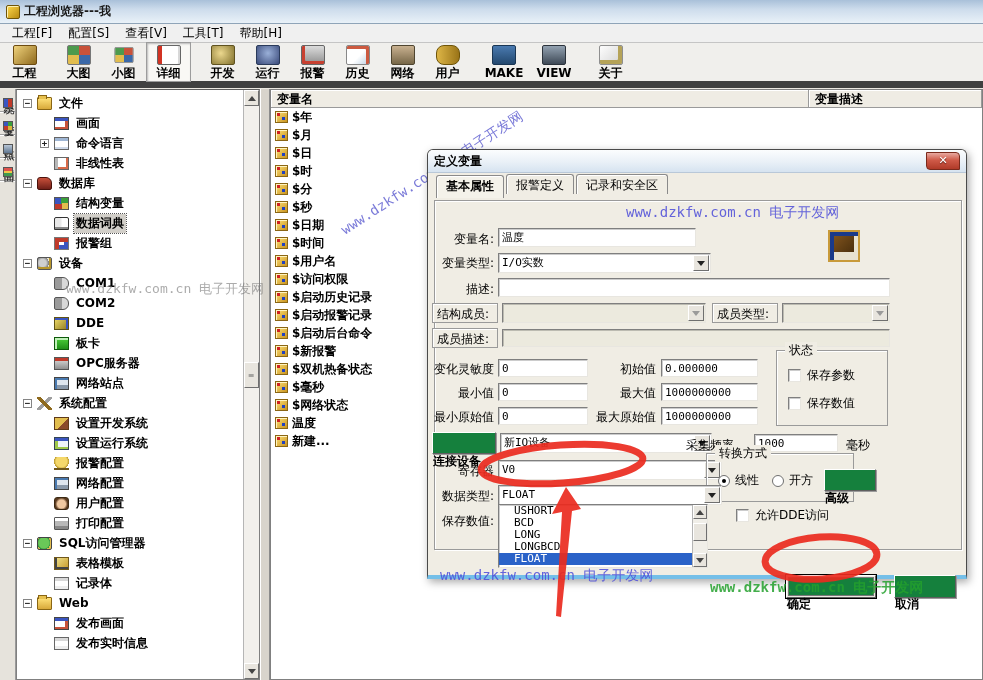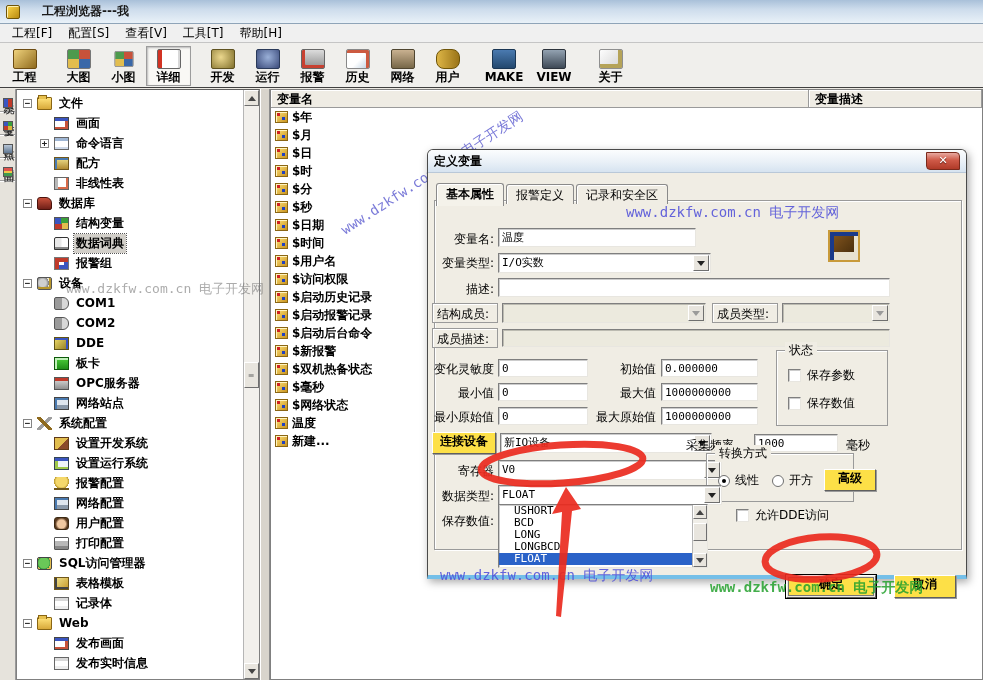--- a/index.html
+++ b/index.html
@@ -1,25 +1,25 @@
 <!DOCTYPE html>
 <html><head>
 <meta charset="utf-8">
 <style>
   *{margin:0;padding:0;box-sizing:border-box}
   html,body{width:983px;height:680px;overflow:hidden;font-family:"DejaVu Sans",sans-serif;font-size:12px;color:#000;background:#d4d0c8}
   #win{position:relative;width:983px;height:680px;background:#ece9e2}
 
   
-  #titlebar{height:24px;background:linear-gradient(180deg,#a9c0d9 0%,#cddcec 40%,#e9f1f8 100%);border-bottom:1px solid #8fa4b8;display:flex;align-items:center;padding-left:6px;gap:22px}
+  #titlebar{height:24px;background:linear-gradient(180deg,#a9c0d9 0%,#cddcec 40%,#e9f1f8 100%);border-bottom:1px solid #8fa4b8;display:flex;align-items:center;padding-left:6px;gap:4px}
   #title{font-weight:bold;color:#1a1a1a}
   .appicon{width:14px;height:14px;background:linear-gradient(135deg,#ffd84a,#b88a10);border:1px solid #6e5408;border-radius:2px;box-shadow:inset 1px 1px 0 #fff0b0}
   #menubar{height:19px;background:#f0f0f0;border-bottom:1px solid #c5c5c5;display:flex;align-items:center;padding-left:4px}
   .mitem{padding:1px 8px;cursor:default}
-  #toolbar{height:45px;background:#f0efec;border-bottom:1px solid #404040;display:flex;align-items:flex-end;padding:1px 2px}
+  #toolbar{height:45px;background:#f0efec;border-bottom:7px solid #404040;display:flex;align-items:center;padding:1px 2px}
   .titem{width:45px;display:flex;flex-direction:column;align-items:center;justify-content:flex-start;padding-top:2px;border:1px solid transparent}
   .titem .tlab{font-weight:bold;font-size:12px;line-height:16px;white-space:nowrap}
   .titem.pressed{background:#f9f8f5;border:1px solid #9c9c9c;box-shadow:inset 1px 1px 2px #b9b9b9}
   .titem.wide{width:50px}
   .titem.sep{width:9px;padding:0;border:none;position:relative}
   .titem.sep::before{content:"";position:absolute;left:4px;top:3px;bottom:3px;width:1px;background:#9f9f9f;box-shadow:1px 0 0 #fff}
   .ticon{width:24px;height:20px;position:relative;border-radius:2px}
   .ic-project{background:linear-gradient(135deg,#efd27c,#8f6a1d);border:1px solid #6d4c12}
   .ic-large{background:conic-gradient(#c8523a 25%,#3a68a8 0 50%,#e2bd4e 0 75%,#4d9a4d 0);border:1px solid #777}
   .ic-small{background:conic-gradient(#c8523a 25%,#3a68a8 0 50%,#e2bd4e 0 75%,#4d9a4d 0);border:1px solid #777;transform:scale(.8)}
@@ -105,41 +105,41 @@
   #wm-diag{left:338px;top:224px;font-size:14px;color:rgba(85,85,205,.78);transform:rotate(-33deg);transform-origin:0 0;z-index:5}
   #wm-dlgtop{left:198px;top:30px;font-size:14px;color:rgba(80,80,216,.88);z-index:3}
   #wm-dlgbot{left:12px;top:393px;font-size:14px;color:rgba(80,80,216,.88);z-index:3}
   #wm-green{left:710px;top:579px;font-size:14px;font-weight:bold;color:rgba(35,160,45,.85);z-index:12}
 
   
   #dlg{position:absolute;left:427px;top:149px;width:540px;height:430px;z-index:10;background:#f0ede4;border:1px solid #4a4a4a;border-radius:6px 6px 0 0;box-shadow:2px 3px 8px rgba(0,0,0,.35);border-bottom:4px solid #74bfe8}
   #dlgtitle{height:23px;background:linear-gradient(180deg,#fbfdfe 0%,#e9f0f7 55%,#d6e3f0 100%);border-bottom:1px solid #b9c8d8;border-radius:5px 5px 0 0;display:flex;align-items:center;padding:0 6px;font-weight:bold}
   #dlgclose{margin-left:auto;width:34px;height:18px;background:linear-gradient(180deg,#e8a9a0 0%,#cf5a48 45%,#b03a28 100%);border:1px solid #7a2a1c;border-radius:0 4px 0 4px;color:#fff;font:bold 11px/16px "DejaVu Sans",sans-serif;text-align:center;text-shadow:0 1px 1px #5a1a10}
   #dlgbody{position:absolute;inset:24px 0 0 0;font-size:12px}
-  .tabs{position:absolute;left:8px;top:8px;display:flex;align-items:center;z-index:2}
+  .tabs{position:absolute;left:8px;top:0;display:flex;align-items:flex-start;z-index:2}
   .tab{height:20px;padding:2px 9px 0;background:#f0ede4;border:1px solid #8a8a8a;border-bottom:none;border-radius:3px 3px 0 0;margin-right:2px;box-shadow:inset 1px 1px 0 #fff}
   .tab.active{height:23px;background:#f4f2ea;font-weight:bold;position:relative;top:1px}
   .pane{position:absolute;left:6px;top:26px;width:528px;height:350px;border:1px solid #9a9a9a;box-shadow:inset 1px 1px 0 #fff,1px 1px 0 #fff}
   .lab{position:absolute;width:62px;text-align:right;white-space:nowrap}
   .lab.l{left:4px}
   .inp{position:absolute;background:#fff;border:1px solid;border-color:#7f7f7f #e8e6e0 #e8e6e0 #7f7f7f;box-shadow:inset 1px 1px 0 rgba(0,0,0,.2);font:11px/16px "DejaVu Sans Mono",monospace;padding:1px 3px;white-space:nowrap;overflow:hidden}
   .inp.dis{background:#eceade;color:#777}
   .combo{padding-right:17px}
   .carr{position:absolute;right:1px;top:1px;bottom:1px;width:16px;background:#e8e5de;border:1px solid;border-color:#fff #6f6f6f #6f6f6f #fff;display:flex;align-items:center;justify-content:center}
   .carr .tri-dn{border-top-color:#222;border-left-width:4px;border-right-width:4px;border-top-width:5px}
   .carr.dis .tri-dn{border-top-color:#9a9a9a}
   .boxlab{position:absolute;height:20px;background:#f0ede4;border:1px solid #9a9a9a;box-shadow:inset 1px 1px 0 #fff;padding:2px 4px;white-space:nowrap}
   .grp{position:absolute;border:1px solid #9a9a9a;box-shadow:inset 1px 1px 0 #fff}
   .grp .leg{position:absolute;top:-9px;left:8px;background:#f0ede4;padding:0 4px;white-space:nowrap}
   .cb{position:absolute;display:flex;align-items:center;gap:6px;white-space:nowrap}
   .cbbox{width:13px;height:13px;background:#fff;border:1px solid;border-color:#7f7f7f #e8e6e0 #e8e6e0 #7f7f7f;box-shadow:inset 1px 1px 0 rgba(0,0,0,.2)}
   .rad{position:absolute;display:flex;align-items:center;gap:5px;white-space:nowrap}
   .rbox{width:12px;height:12px;border-radius:50%;background:#fff;border:1px solid #6f6f6f;position:relative}
   .rbox.on::before{content:"";position:absolute;left:3px;top:3px;width:4px;height:4px;border-radius:50%;background:#000}
-  .btn{position:absolute;background:#fde047;border:1px solid;border-color:#fff #5f5f5f #5f5f5f #fff;box-shadow:1px 1px 0 #9a9a9a;text-align:center;font-weight:bold;padding-top:0}
+  .btn{position:absolute;background:#15803d;border:1px solid;border-color:#fff #5f5f5f #5f5f5f #fff;box-shadow:1px 1px 0 #9a9a9a;font-weight:bold;padding-top:20px}
   .btn.default{outline:1px solid #000;box-shadow:inset 0 0 0 1px #ece9e0,inset 0 0 0 2px #777}
   .listbox{position:absolute;left:70px;top:330px;width:210px;height:64px;background:#fff;border:1px solid;border-color:#7f7f7f #e8e6e0 #e8e6e0 #7f7f7f;box-shadow:inset 1px 1px 0 rgba(0,0,0,.2);font:11px/12px "DejaVu Sans Mono",monospace;overflow:hidden}
   .litem{height:12px;padding:0 15px;white-space:nowrap}
   .litem.sel{background:#2a62c8;color:#fff}
   .lbscroll{position:absolute;right:0;top:0;bottom:0;width:15px;background:#f0eee8;border-left:1px solid #b5b5b5}
   .lbscroll .sbtn{height:14px}
   .lbthumb{position:absolute;left:0;right:0;top:18px;height:18px;background:#e8e5de;border:1px solid;border-color:#fff #6f6f6f #6f6f6f #fff}
   .vtico{position:absolute;left:400px;top:56px;width:32px;height:32px;background:linear-gradient(135deg,#8a5a20,#3a2408);border:2px solid #c89a3a;box-shadow:inset 4px 4px 0 #1a3a8a,inset -4px -8px 0 #e8e2d0}
 
   
@@ -271,25 +271,20 @@
             <span class="ticn i-screen"></span>
             <span class="tlbl">画面</span>
           </div>
           <div class="trow" style="--d: 1;">
             <span class="exp plus"></span>
             <span class="ticn i-cmdlang"></span>
             <span class="tlbl">命令语言</span>
           </div>
           <div class="trow" style="--d: 1;">
             <span class="exp none"></span>
-            <span class="ticn i-recipe"></span>
-            <span class="tlbl">配方</span>
-          </div>
-          <div class="trow" style="--d: 1;">
-            <span class="exp none"></span>
             <span class="ticn i-nonlinear"></span>
             <span class="tlbl">非线性表</span>
           </div>
           <div class="trow" style="--d: 0;">
             <span class="exp minus"></span>
             <span class="ticn i-db"></span>
             <span class="tlbl">数据库</span>
           </div>
           <div class="trow" style="--d: 1;">
             <span class="exp none"></span>

